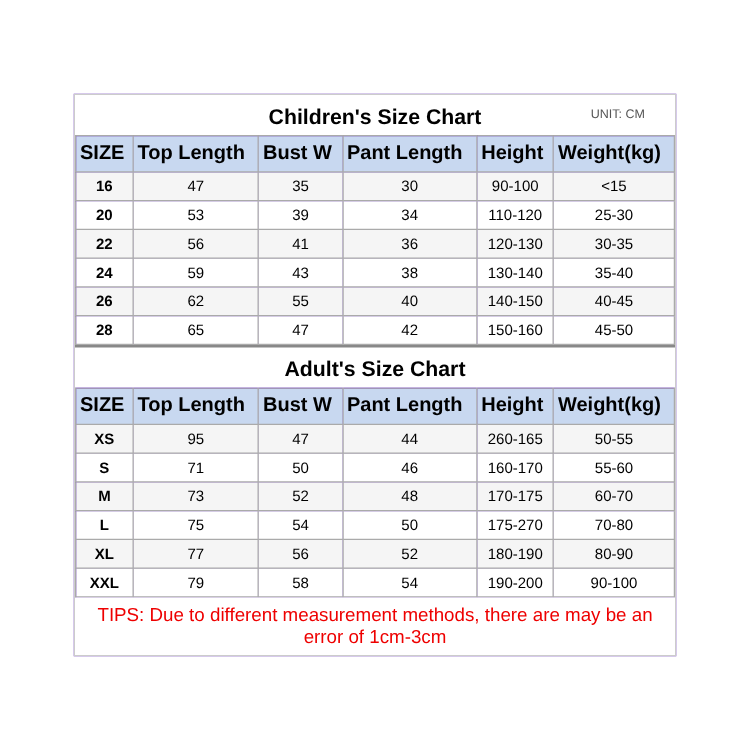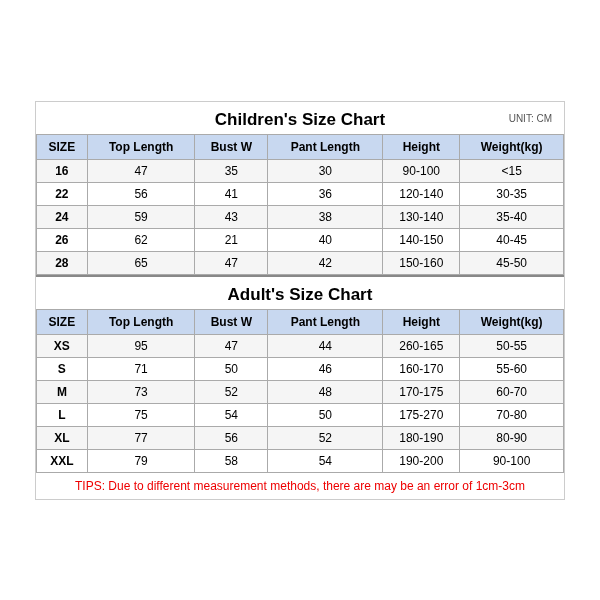--- a/index.html
+++ b/index.html
@@ -6,75 +6,75 @@
     body {
       width: 600px;
       height: 600px;
       background: #fff;
       font-family: Arial, sans-serif;
       display: flex;
       align-items: center;
       justify-content: center;
     }
     .container {
-      width: 530px;
+      width: 482px;
       border: 1px solid #ccc;
       background: #6d28d9;
     }
     .section-header {
       text-align: center;
       padding: 8px 4px 4px 4px;
       position: relative;
       background: #fff;
     }
     .section-header h2 {
       font-size: 17px;
       font-weight: bold;
       color: #000;
     }
     .unit-label {
       position: absolute;
-      right: 12px;
+      right: 24px;
       top: 50%;
       transform: translateY(-50%);
       font-size: 10px;
       color: #555;
     }
     table {
       width: 100%;
       border-collapse: collapse;
     }
     thead tr th {
       background: #c8d8f0;
       border: 1px solid #aaa;
       padding: 5px 3px;
-      font-size: 12px;
+      font-size: 16px;
       font-weight: bold;
-      text-align: center;
+      text-align: left;
       color: #000;
     }
     tbody tr td {
       border: 1px solid #aaa;
       padding: 4px 3px;
       font-size: 12px;
       text-align: center;
       color: #000;
     }
     tbody tr:nth-child(odd) td {
       background: #f5f5f5;
     }
     tbody tr:nth-child(even) td {
       background: #fff;
     }
     td:first-child {
       font-weight: bold;
     }
     .tips {
       text-align: center;
-      font-size: 12px;
+      font-size: 15px;
       color: #e00;
       padding: 6px 4px;
       background: #fff;
     }
     .divider {
       border-top: 2px solid #888;
     }
   </style>
 </head>
 <body>
@@ -100,39 +100,47 @@
     <tbody id="children-tbody">
     <tr>
           <td>16</td>
           <td>47</td>
           <td>35</td>
           <td>30</td>
           <td>90-100</td>
           <td>&lt;15</td>
         </tr>
         <tr>
+          <td>20</td>
+          <td>53</td>
+          <td>39</td>
+          <td>34</td>
+          <td>110-120</td>
+          <td>25-30</td>
+        </tr>
+        <tr>
           <td>22</td>
           <td>56</td>
           <td>41</td>
           <td>36</td>
-          <td>120-140</td>
+          <td>120-130</td>
           <td>30-35</td>
         </tr>
         <tr>
           <td>24</td>
           <td>59</td>
           <td>43</td>
           <td>38</td>
           <td>130-140</td>
           <td>35-40</td>
         </tr>
         <tr>
           <td>26</td>
           <td>62</td>
-          <td>21</td>
+          <td>55</td>
           <td>40</td>
           <td>140-150</td>
           <td>40-45</td>
         </tr>
         <tr>
           <td>28</td>
           <td>65</td>
           <td>47</td>
           <td>42</td>
           <td>150-160</td>

